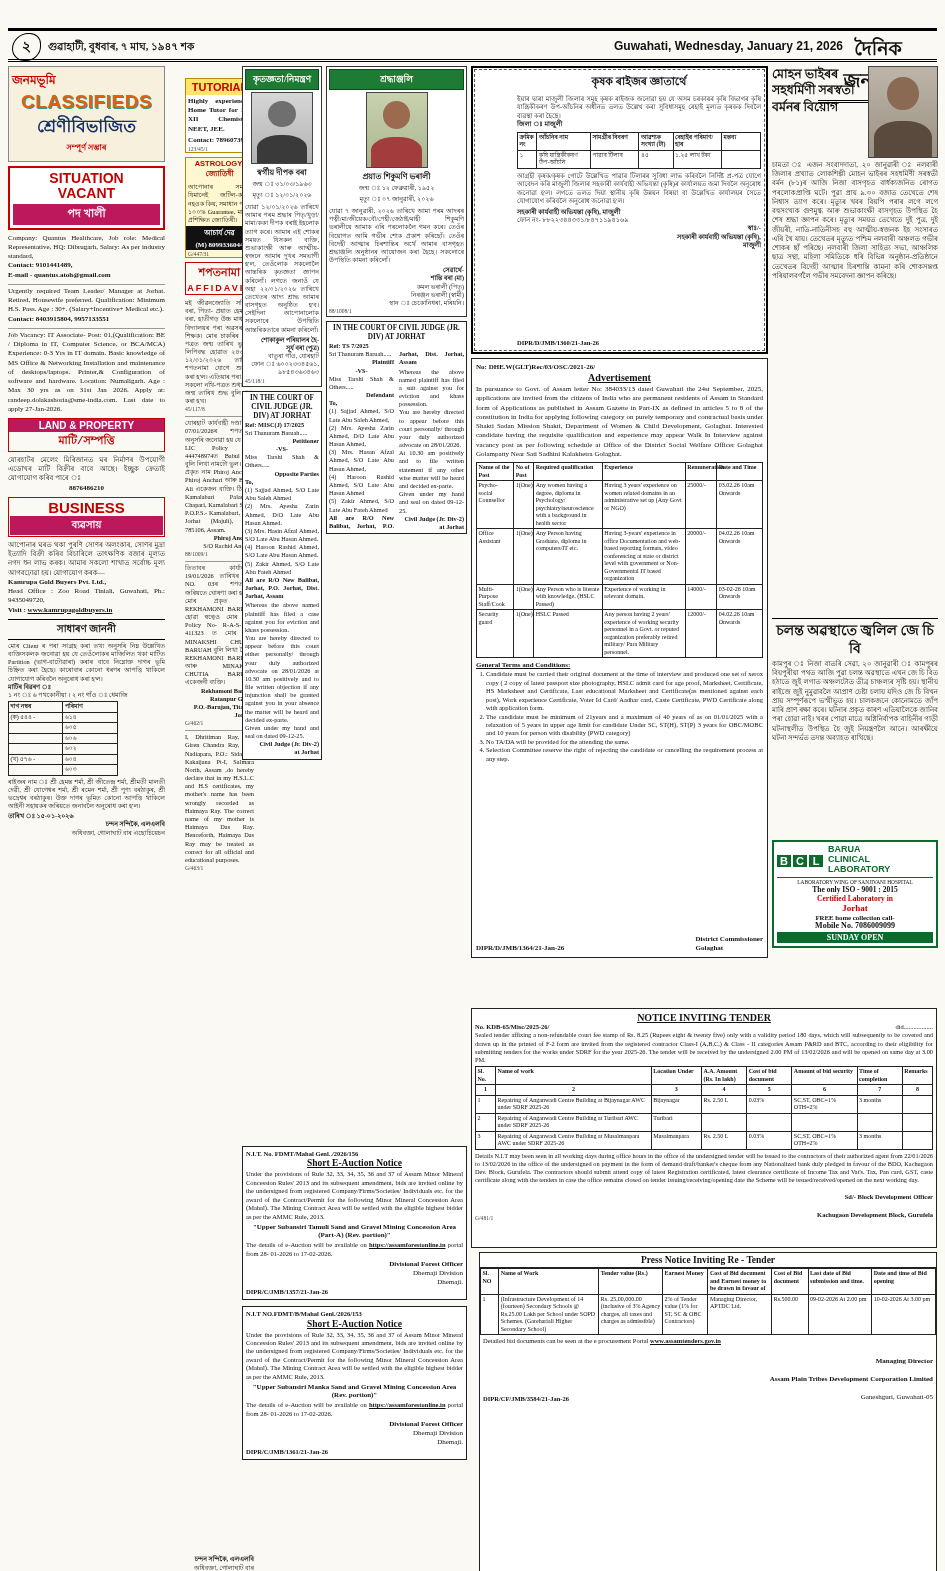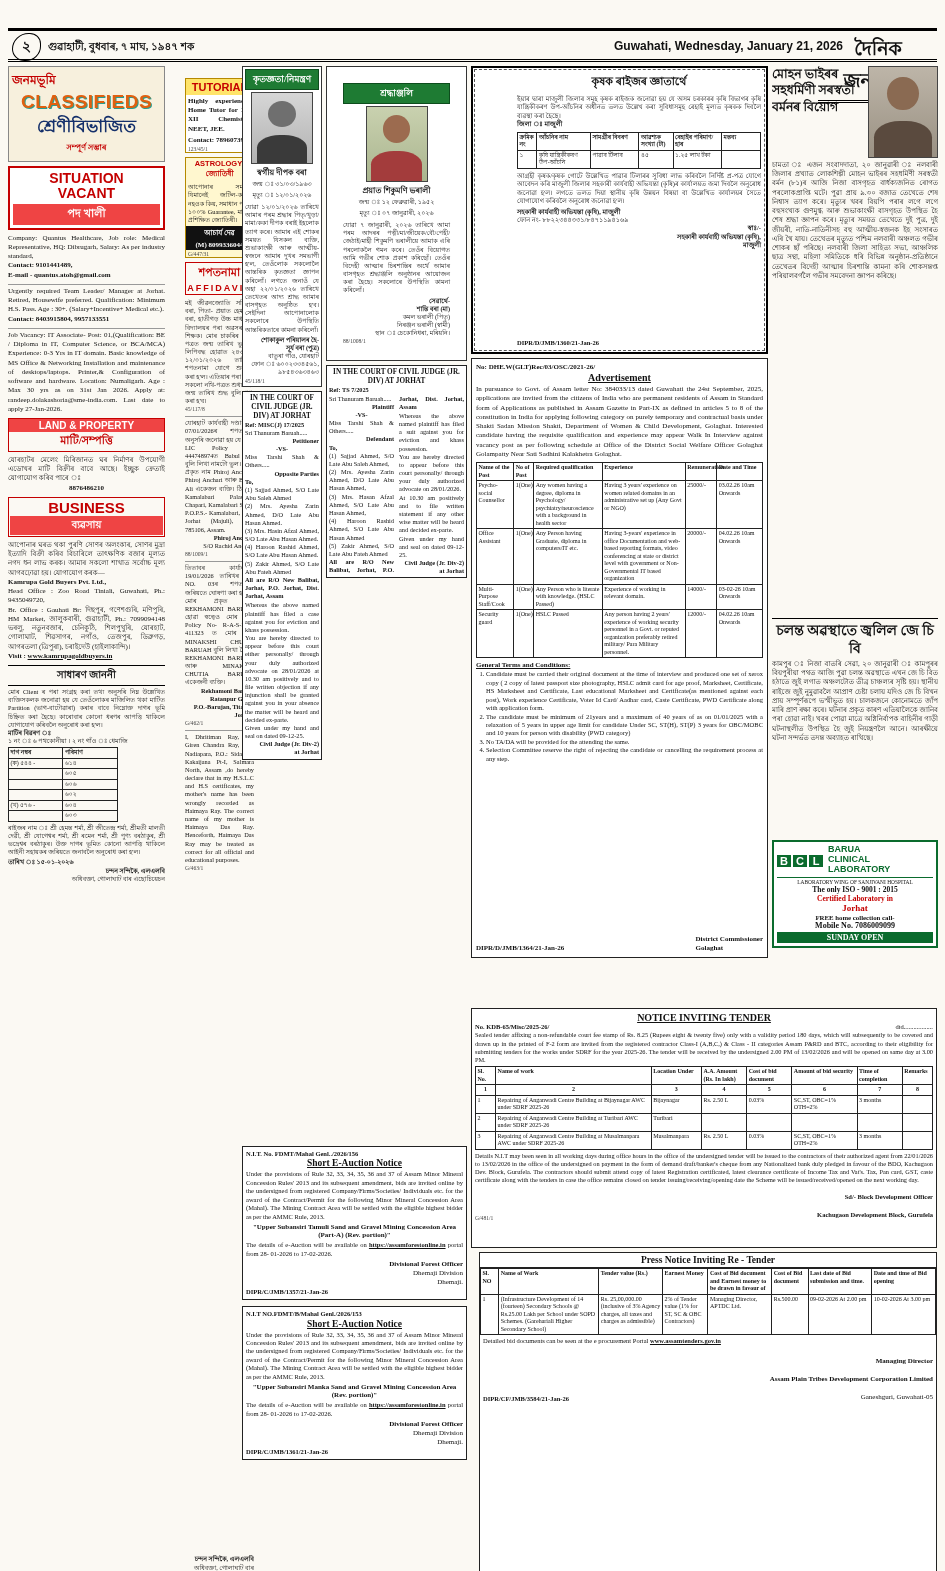--- a/index.html
+++ b/index.html
@@ -33,22 +33,22 @@
   .sp{flex:1;}
   
   .classified{border:1px solid #888;background:#f7f0dd;height:96px;padding:4px 3px;text-align:center;position:relative;}
   .cl-brand{color:#c40000;font-weight:bold;font-size:12px;text-align:left;}
   .cl-bg{font-family:"Liberation Sans",sans-serif;font-weight:bold;font-size:19px;color:#e06010;letter-spacing:.5px;text-shadow:1px 1px 0 #2a9d8f;}
   .cl-title{font-size:17px;font-weight:bold;color:#15306b;}
   .cl-sub{font-size:8px;color:#c40000;font-weight:bold;}
   
   .sv{border:2px solid #c40000;padding:3px;text-align:center;background:#fff;}
   .sv-en{color:#c40000;font-weight:bold;font-size:14px;line-height:1.1;font-family:"Liberation Sans",sans-serif;}
-  .redbar{background:#ef4444;color:#fff;text-align:center;font-weight:bold;font-family:"Liberation Sans",sans-serif;padding:1px 0;}
-  .redtxt{color:#c40000;font-weight:bold;text-align:center;}
+  .redbar{background:#be185d;color:#fff;text-align:center;font-weight:bold;font-family:"Liberation Sans",sans-serif;padding:1px 0;}
+  .redtxt{color:#c40000;font-weight:bold;text-align:center;font-family:Liberation Mono, monospace;}
   
   .tut{border:1.5px solid #b58900;background:#fff;}
   .tut-title{background:#ffe46a;color:#c40000;font-weight:bold;font-size:11px;text-align:center;padding:2px 0;font-family:"Liberation Sans",sans-serif;}
   .astro{border:1px solid #b58900;background:#fff7cf;}
   .astro-title{color:#c40000;font-weight:bold;font-size:7.5px;text-align:center;padding:1px 0;font-family:"Liberation Sans",sans-serif;}
   .blackbar{background:#111;color:#fff;text-align:center;font-size:7px;font-weight:bold;padding:1px;}
   
   .greenbar{background:#1e7b33;color:#fff;text-align:center;font-weight:bold;font-size:9px;padding:2px 0;border:1px solid #0d4d1d;}
   .photo{border:1px solid #444;margin:2px auto;position:relative;overflow:hidden;}
   .ph-head{position:absolute;left:50%;top:11%;width:46%;height:37%;margin-left:-23%;border-radius:50%;}
@@ -117,21 +117,20 @@
     </div>
 
     <div style="border:1.5px solid #c40000;padding:1px;">
       <div class="redtxt" style="font-size:15px;font-family:'Liberation Sans',sans-serif;">BUSINESS</div>
       <div class="redbar" style="font-size:10px;">ব্যৱসায়</div>
     </div>
     <div>
       <div class="t7">আপোনাৰ ঘৰত থকা পুৰণি সোণৰ অলংকাৰ, সোণৰ মুদ্ৰা ইত্যাদি বিক্ৰী কৰিব বিচাৰিলে তাৎক্ষণিক বজাৰ মূল্যত নগদ ধন লাভ কৰক। আমাৰ সকলো শাখাত সৰ্বোচ্চ মূল্য আগবঢ়োৱা হয়। যোগাযোগ কৰক—</div>
       <div class="t7 b">Kamrupa Gold Buyers Pvt. Ltd.,</div>
       <div class="t7">Head Office : Zoo Road Tiniali, Guwahati, Ph.: 9435049720,</div>
-      <div class="t7">Br. Office : Gauhati Br: দিছপুৰ, গণেশগুৰি, মণিপুৰি, HM Market, জালুকবাৰী, গুৱাহাটী, Ph.: 7099094148 ভৰলু, নতুনবজাৰ, চেনিকুঠি, শিলপুখুৰি, যোৰহাট, গোলাঘাট, শিৱসাগৰ, নগাঁও, তেজপুৰ, ডিব্ৰুগড়, আগৰতলা (ত্ৰিপুৰা), চৰাইদেউ (হাইলাকান্দি)।</div>
       <div class="t7"><span class="b">Visit :</span> <span class="b underl">www.kamrupagoldbuyers.in</span></div>
     </div>
 
     <div style="border-top:1px solid #000;">
       <div class="c b" style="font-size:10px;border-bottom:1px solid #000;padding:1px 0;">সাধাৰণ জাননী</div>
       <div class="t6" style="margin-top:2px;">মোৰ Client ৰ পৰা সংগ্ৰহ কৰা তথ্য অনুসৰি নিম্ন উল্লেখিত ব্যক্তিসকলক জনোৱা হয় যে তেওঁলোকৰ মাজিলিত থকা মাটিত Partition (ভাগ-বাটোৱাৰা) কৰাৰ বাবে নিম্নোক্ত দাগৰ ভূমি চিহ্নিত কৰা হৈছে। কাৰোবাৰ কোনো ধৰণৰ আপত্তি থাকিলে যোগাযোগ কৰিবলৈ অনুৰোধ কৰা হ'ল।</div>
       <div class="t6 b">মাটিৰ বিৱৰণ ঃ</div>
       <div class="t6">১ নং ঃ ৬ পথকোনীয়া । ২ নং গাঁও ঃ ধেমাজি</div>
       <table style="width:70%;margin:2px 0;">
         <thead>
@@ -264,21 +263,21 @@
       <div class="t6 b">All are R/O New Balibat, Jorhat, P.O. Jorhat, Dist. Jorhat, Assam</div>
       <div class="t6" style="margin-top:1px;">Whereas the above named plaintiff has filed a case against you for eviction and khass possession.</div>
       <div class="t6">You are hereby directed to appear before this court either personally/ through your duly authorized advocate on 28/01/2026 at 10.30 am positively and to file written objection if any injunction shall be granted against you in your absence the matter will be heard and decided ex-parte.</div>
       <div class="t6">Given under my hand and seal on dated 09-12-25.</div>
       <div class="t6 b r">Civil Judge (Jr. Div-2)</div>
       <div class="t6 b r">at Jorhat</div>
     </div>
   </div>
 
   <div class="col" id="col4">
-    <div style="border:1px solid #333;padding:16px;background:#fff;">
+    <div style="border:1px solid #333;padding:2px;background:#fff;">
       <div class="greenbar">শ্ৰদ্ধাঞ্জলি</div>
       <div class="photo" style="width:62px;height:76px;background:linear-gradient(#c9d1af,#aab58f);">
         <div class="ph-head" style="background:#9c6b4f;"></div>
         <div class="ph-torso" style="background:#a33c3c;"></div>
       </div>
       <div class="c b" style="font-size:8px;">প্ৰয়াত শিকুমণি ভৰালী</div>
       <div class="c" style="font-size:6.3px;">জন্ম ঃ ১২ ফেব্ৰুৱাৰী, ১৯৫২</div>
       <div class="c" style="font-size:6.3px;">মৃত্যু ঃ ০৭ জানুৱাৰী, ২০২৬</div>
       <div class="t6" style="margin-top:2px;">যোৱা ৭ জানুৱাৰী, ২০২৬ তাৰিখে আমা পৰম আদৰৰ পত্নী/মা/জীয়েক/বৌ/পেহী/জেঠাই/মাহী শিকুমণি ভৰালীয়ে আমাক এৰি পৰলোকলৈ গমন কৰে। তেওঁৰ বিয়োগত আমি গভীৰ শোক প্ৰকাশ কৰিছোঁ। তেওঁৰ বিদেহী আত্মাৰ চিৰশান্তিৰ অৰ্থে আমাৰ বাসগৃহত শ্ৰদ্ধাঞ্জলি অনুষ্ঠানৰ আয়োজন কৰা হৈছে। সকলোৰে উপস্থিতি কামনা কৰিলোঁ।</div>
       <div class="t6 b r" style="margin-top:2px;">সেৱাৰ্থে-</div>

